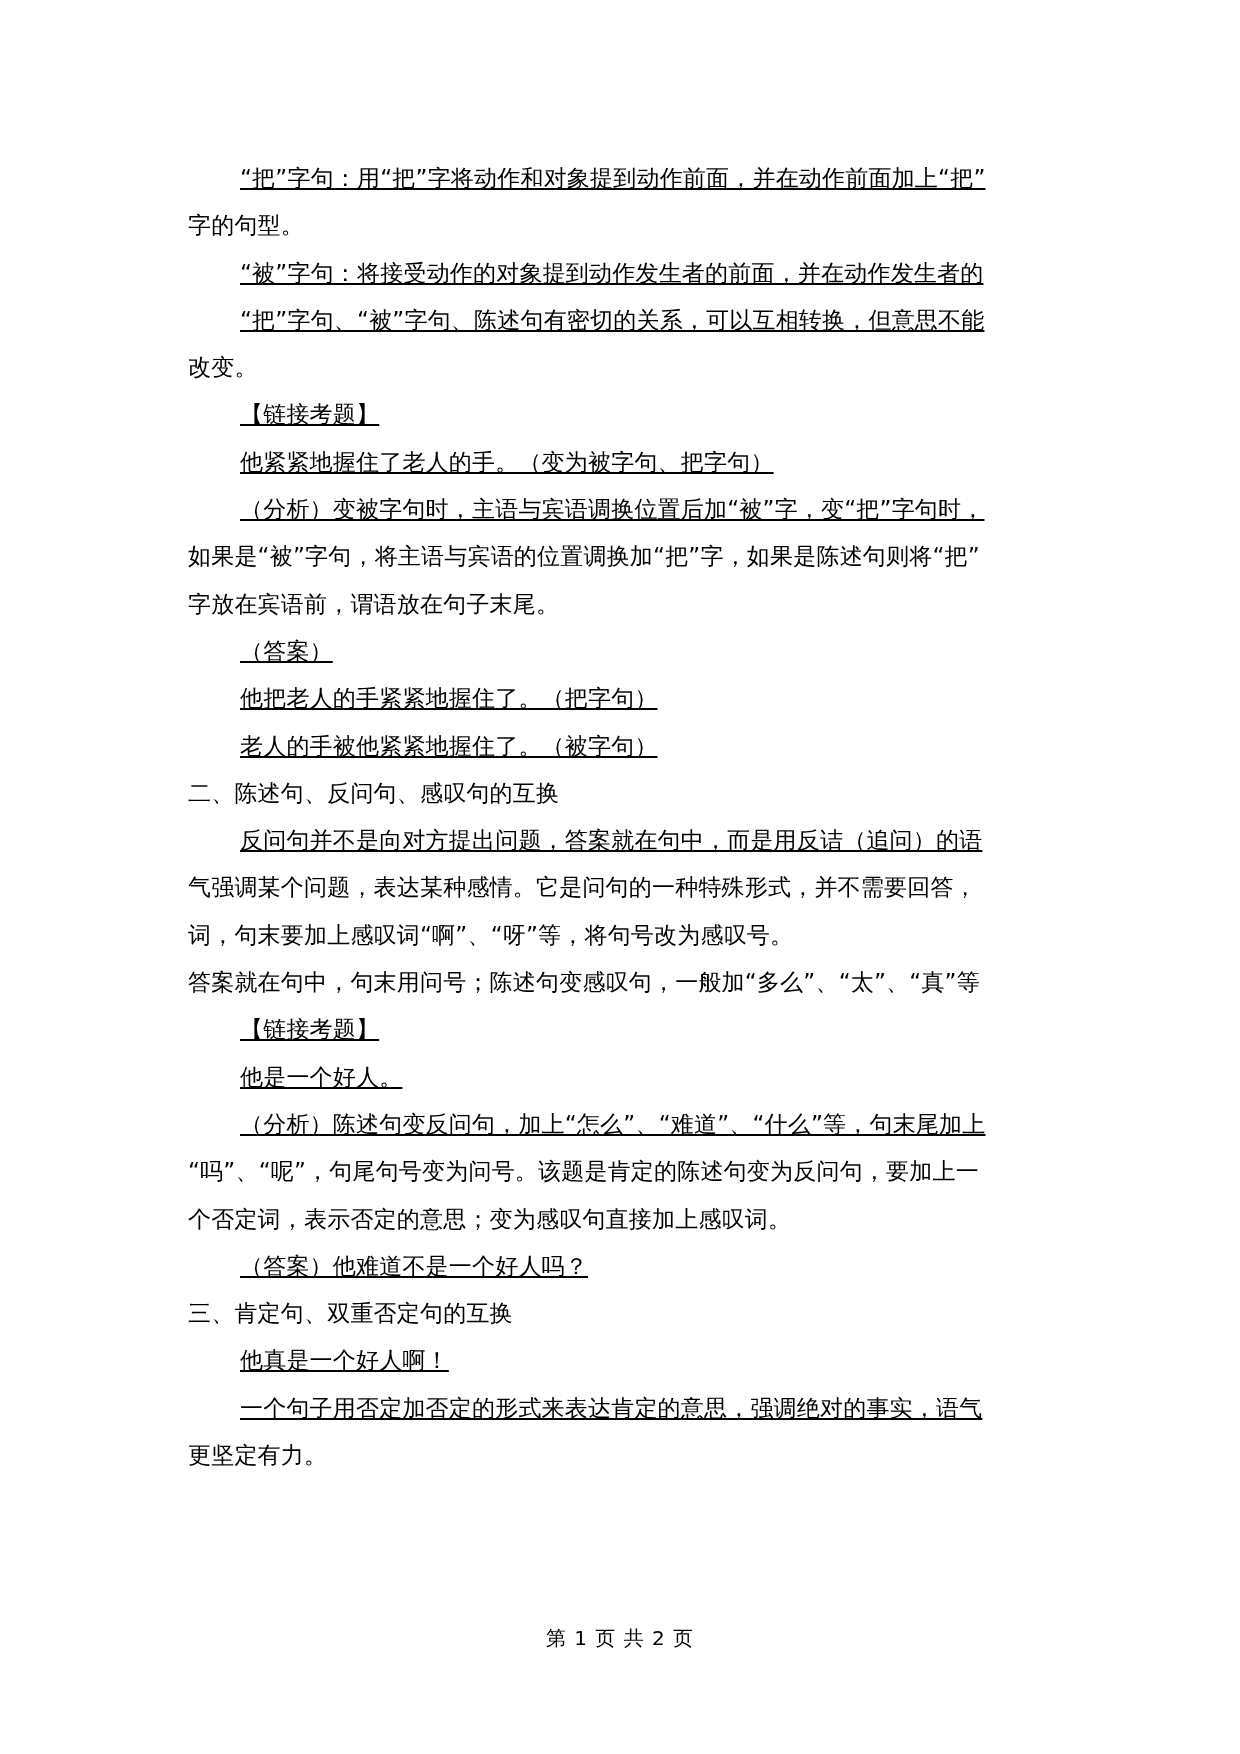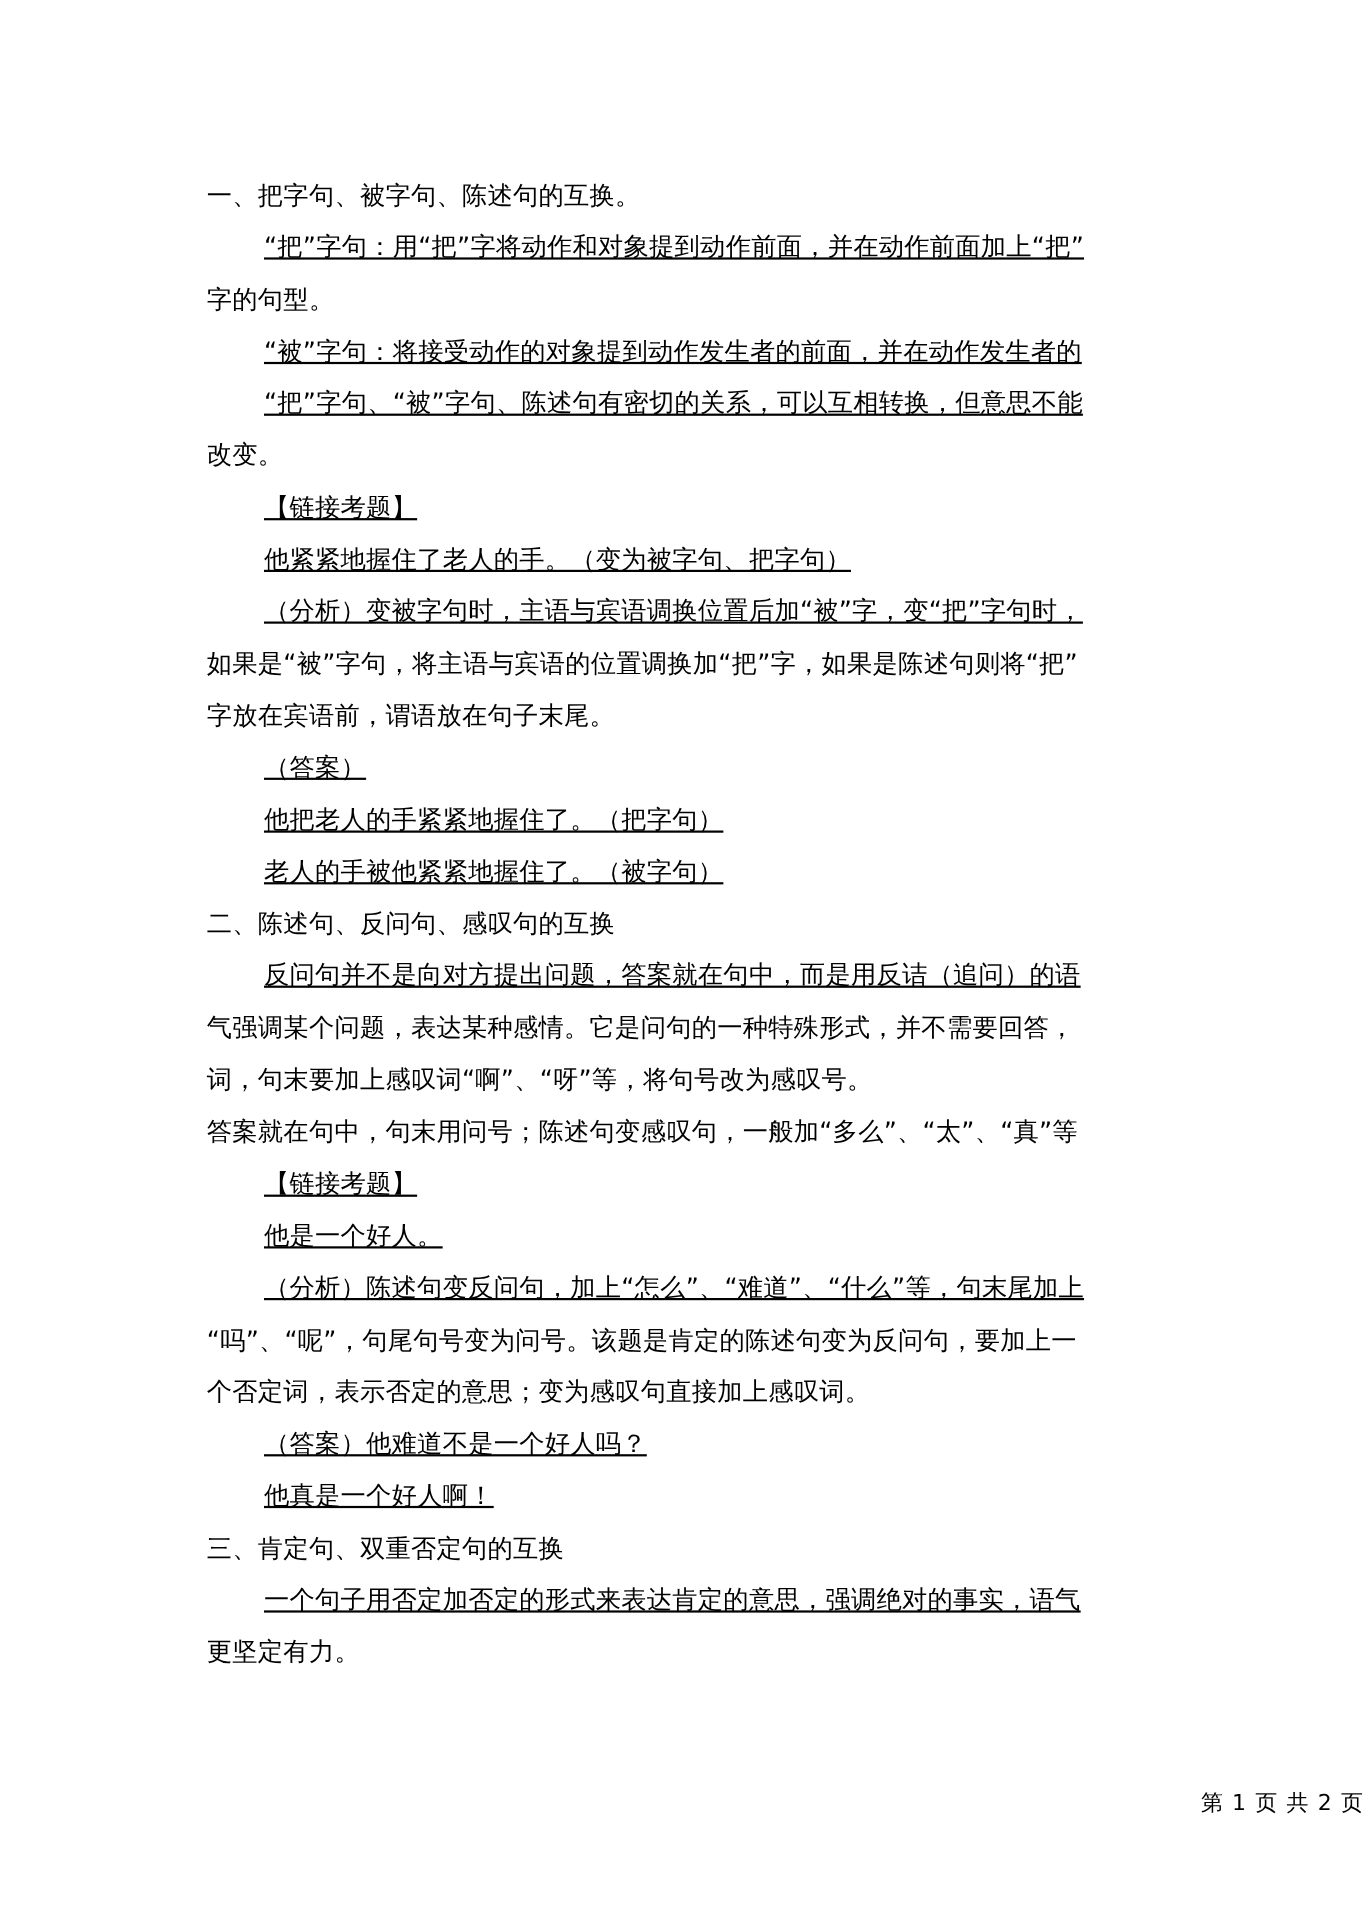--- a/index.html
+++ b/index.html
@@ -30,32 +30,31 @@
     }
     .indent {
       padding-left: 52px;
       text-decoration: underline;
     }
     .footer {
       position: absolute;
       top: 1624px;
       left: 0;
       width: 1240px;
-      text-align: right;
+      text-align: center;
       font-size: 20px;
       line-height: 28px;
       letter-spacing: 1px;
     }
   </style>
 </head>
 <body>
 
 <div class="page">
 
-  <div class="line">一、把字句、被字句、陈述句的互换。</div>
 
   <div class="line indent">“把”字句：用“把”字将动作和对象提到动作前面，并在动作前面加上“把”</div>
   <div class="line">字的句型。</div>
 
   <div class="line indent">“被”字句：将接受动作的对象提到动作发生者的前面，并在动作发生者的</div>
 
   <div class="line indent">“把”字句、“被”字句、陈述句有密切的关系，可以互相转换，但意思不能</div>
   <div class="line">改变。</div>
 
   <div class="line indent">【链接考题】</div>
@@ -77,21 +76,21 @@
   <div class="line">答案就在句中，句末用问号；陈述句变感叹句，一般加“多么”、“太”、“真”等</div>
 
   <div class="line indent">【链接考题】</div>
   <div class="line indent">他是一个好人。</div>
 
   <div class="line indent">（分析）陈述句变反问句，加上“怎么”、“难道”、“什么”等，句末尾加上</div>
   <div class="line">“吗”、“呢”，句尾句号变为问号。该题是肯定的陈述句变为反问句，要加上一</div>
   <div class="line">个否定词，表示否定的意思；变为感叹句直接加上感叹词。</div>
 
   <div class="line indent">（答案）他难道不是一个好人吗？</div>
+  <div class="line">三、肯定句、双重否定句的互换</div>
+
   <div class="line indent">他真是一个好人啊！</div>
-
-  <div class="line">三、肯定句、双重否定句的互换</div>
 
   <div class="line indent">一个句子用否定加否定的形式来表达肯定的意思，强调绝对的事实，语气</div>
   <div class="line">更坚定有力。</div>
 </div>
 
 <div class="footer">第 1 页 共 2 页</div>
 
 </body></html>

